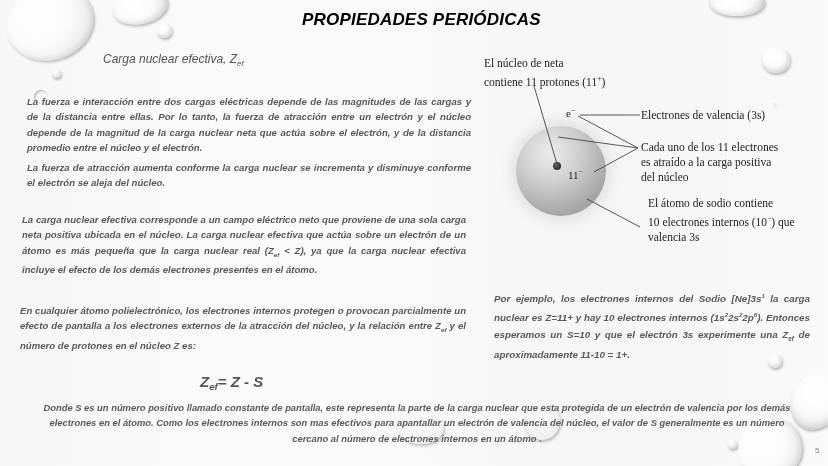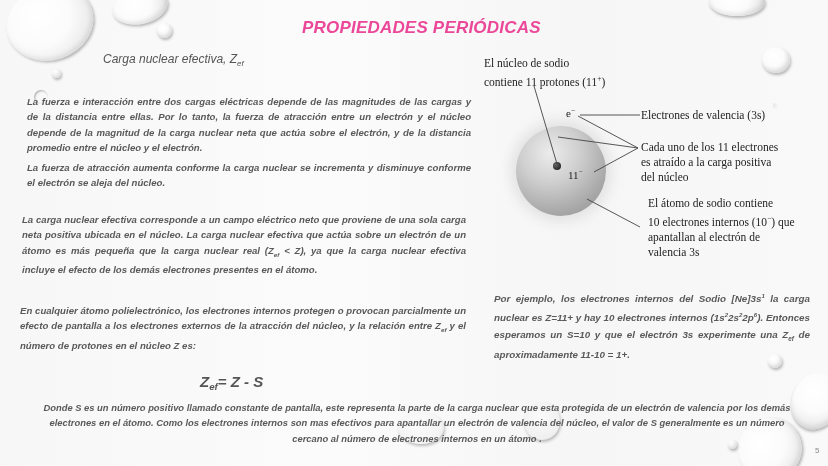--- a/index.html
+++ b/index.html
@@ -14,24 +14,24 @@
 
   
   .drop {
     position: absolute;
     border-radius: 50%;
     background: radial-gradient(circle at 40% 35%, #ffffff 0%, #fbfbfb 45%, #eaeaea 75%, #cfcfcf 100%);
     box-shadow: 1px 2px 3px rgba(0,0,0,0.28), inset -2px -3px 4px rgba(0,0,0,0.08);
   }
 
   .title {
-    position: absolute; left: 302px; top: 18px;
+    position: absolute; left: 302px; top: 10px;
     font-family: "Liberation Sans", sans-serif;
     font-weight: bold; font-style: italic;
-    font-size: 17px; color: #ec4899;
+    font-size: 17px; color: #000000;
     letter-spacing: 0.2px;
   }
   .subtitle {
     position: absolute; left: 103px; top: 52px;
     font-style: italic; font-size: 12px; color: #555;
   }
   .subtitle sub, .formula sub, .para sub { font-size: 65%; vertical-align: -3px; }
   .para sup { font-size: 62%; vertical-align: 4px; }
 
   .para {
@@ -134,33 +134,32 @@
       <line x1="578" y1="116" x2="638" y2="148"></line>
       <line x1="558" y1="137" x2="638" y2="148"></line>
       <line x1="594" y1="172" x2="638" y2="148"></line>
       <line x1="587" y1="199" x2="640" y2="227"></line>
     </g>
   </svg>
 
   <div class="e-label" style="top:106px;"><span>e</span><sup>−</sup></div>
 
   <div class="diag-text" style="left:484px;top:56px;">
-    <div>El núcleo de sodio</div>
+    <div>El núcleo de neta</div>
     <div><span>contiene 11 protones (11</span><sup>+</sup><span>)</span></div>
   </div>
 
   <div class="diag-text" style="left:641px;top:108px;">Electrones de valencia (3s)</div>
 
   <div class="diag-text" style="left:641px;top:140px;">
     <div>Cada uno de los 11 electrones</div>
     <div>es atraído a la carga positiva</div>
     <div>del núcleo</div>
   </div>
 
   <div class="diag-text" style="left:648px;top:196px;">
     <div>El átomo de sodio contiene</div>
     <div><span>10 electrones internos (10</span><sup>−</sup><span>) que</span></div>
-    <div>apantallan al electrón de</div>
     <div>valencia 3s</div>
   </div>
 
   <div class="page-num">5</div>
 </div>
 
 </body></html>

